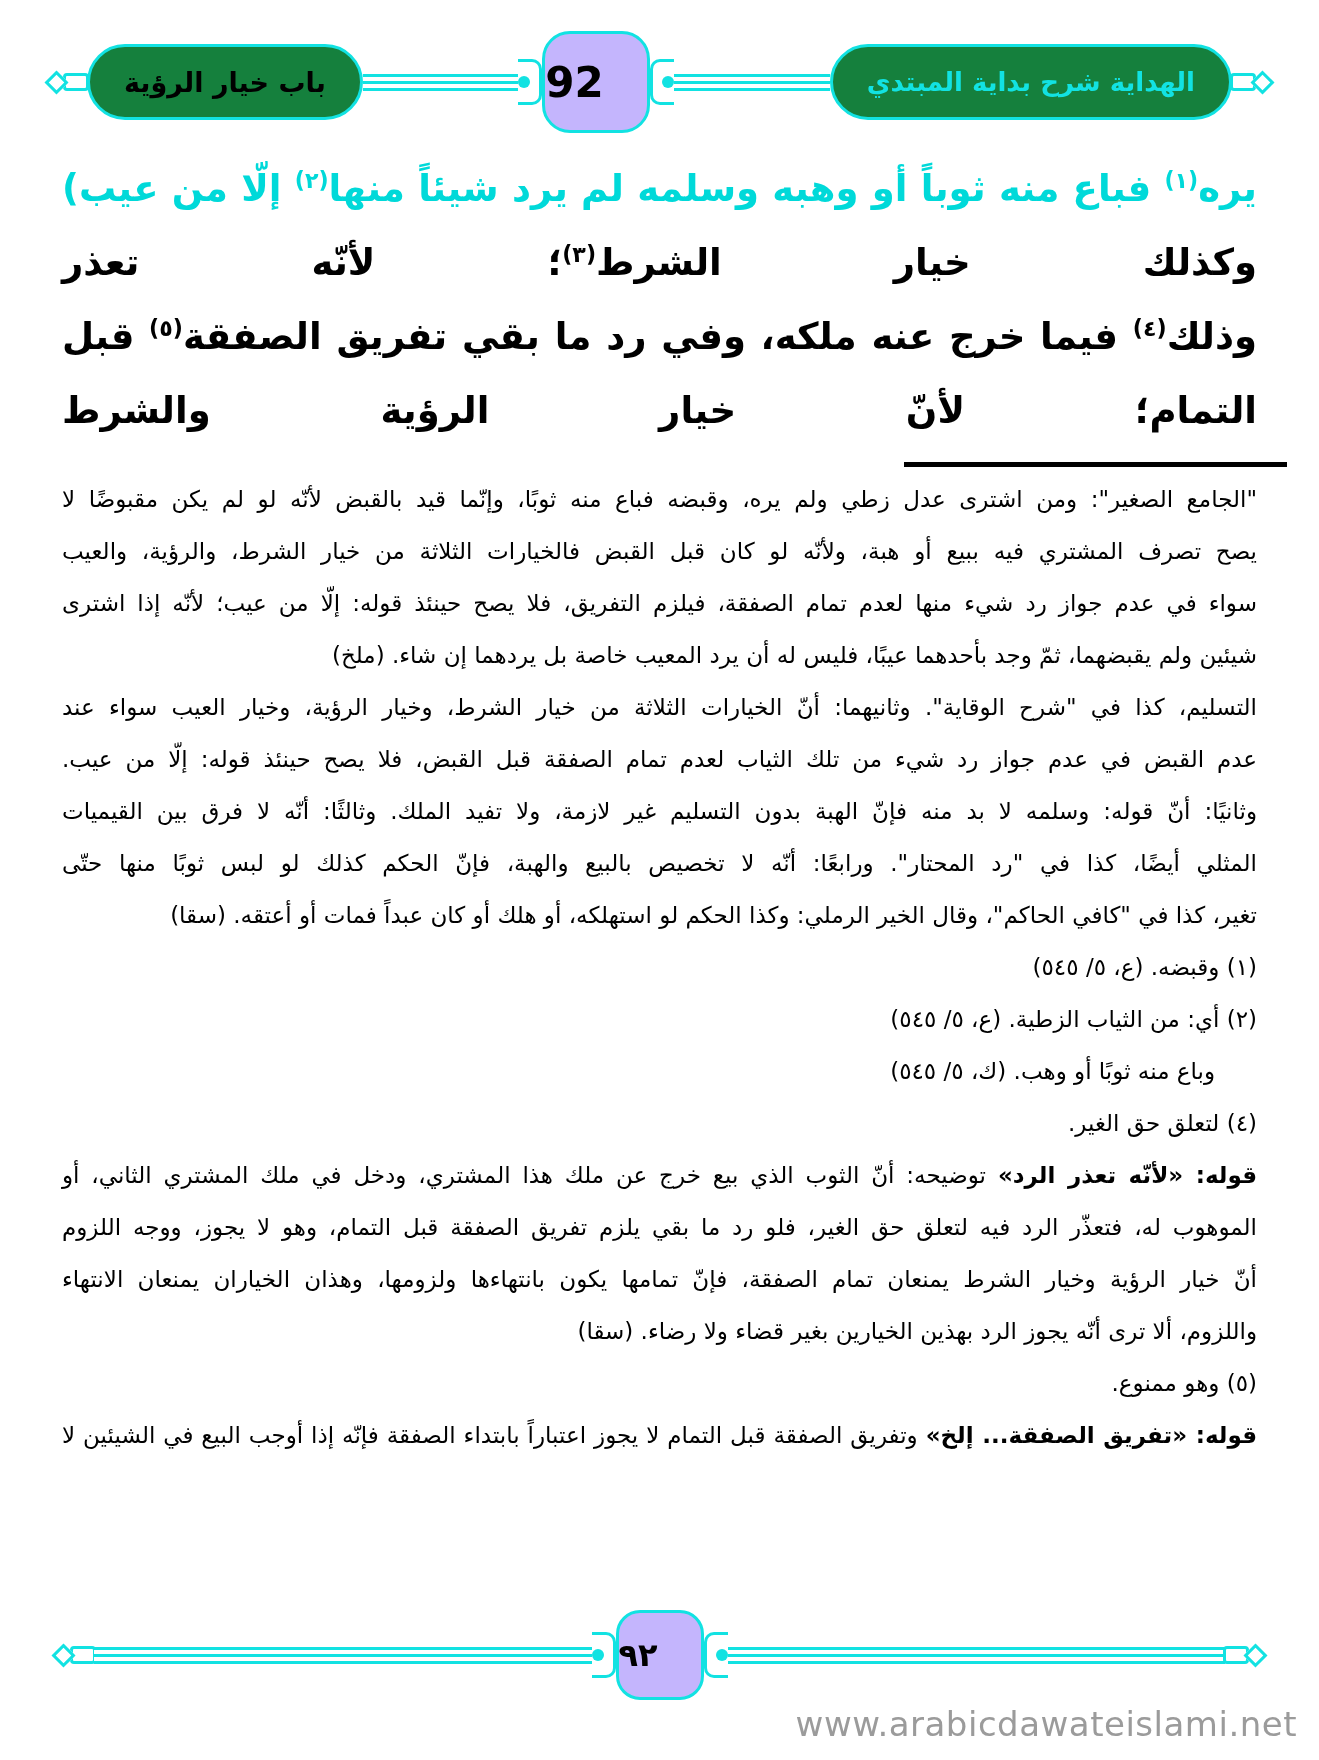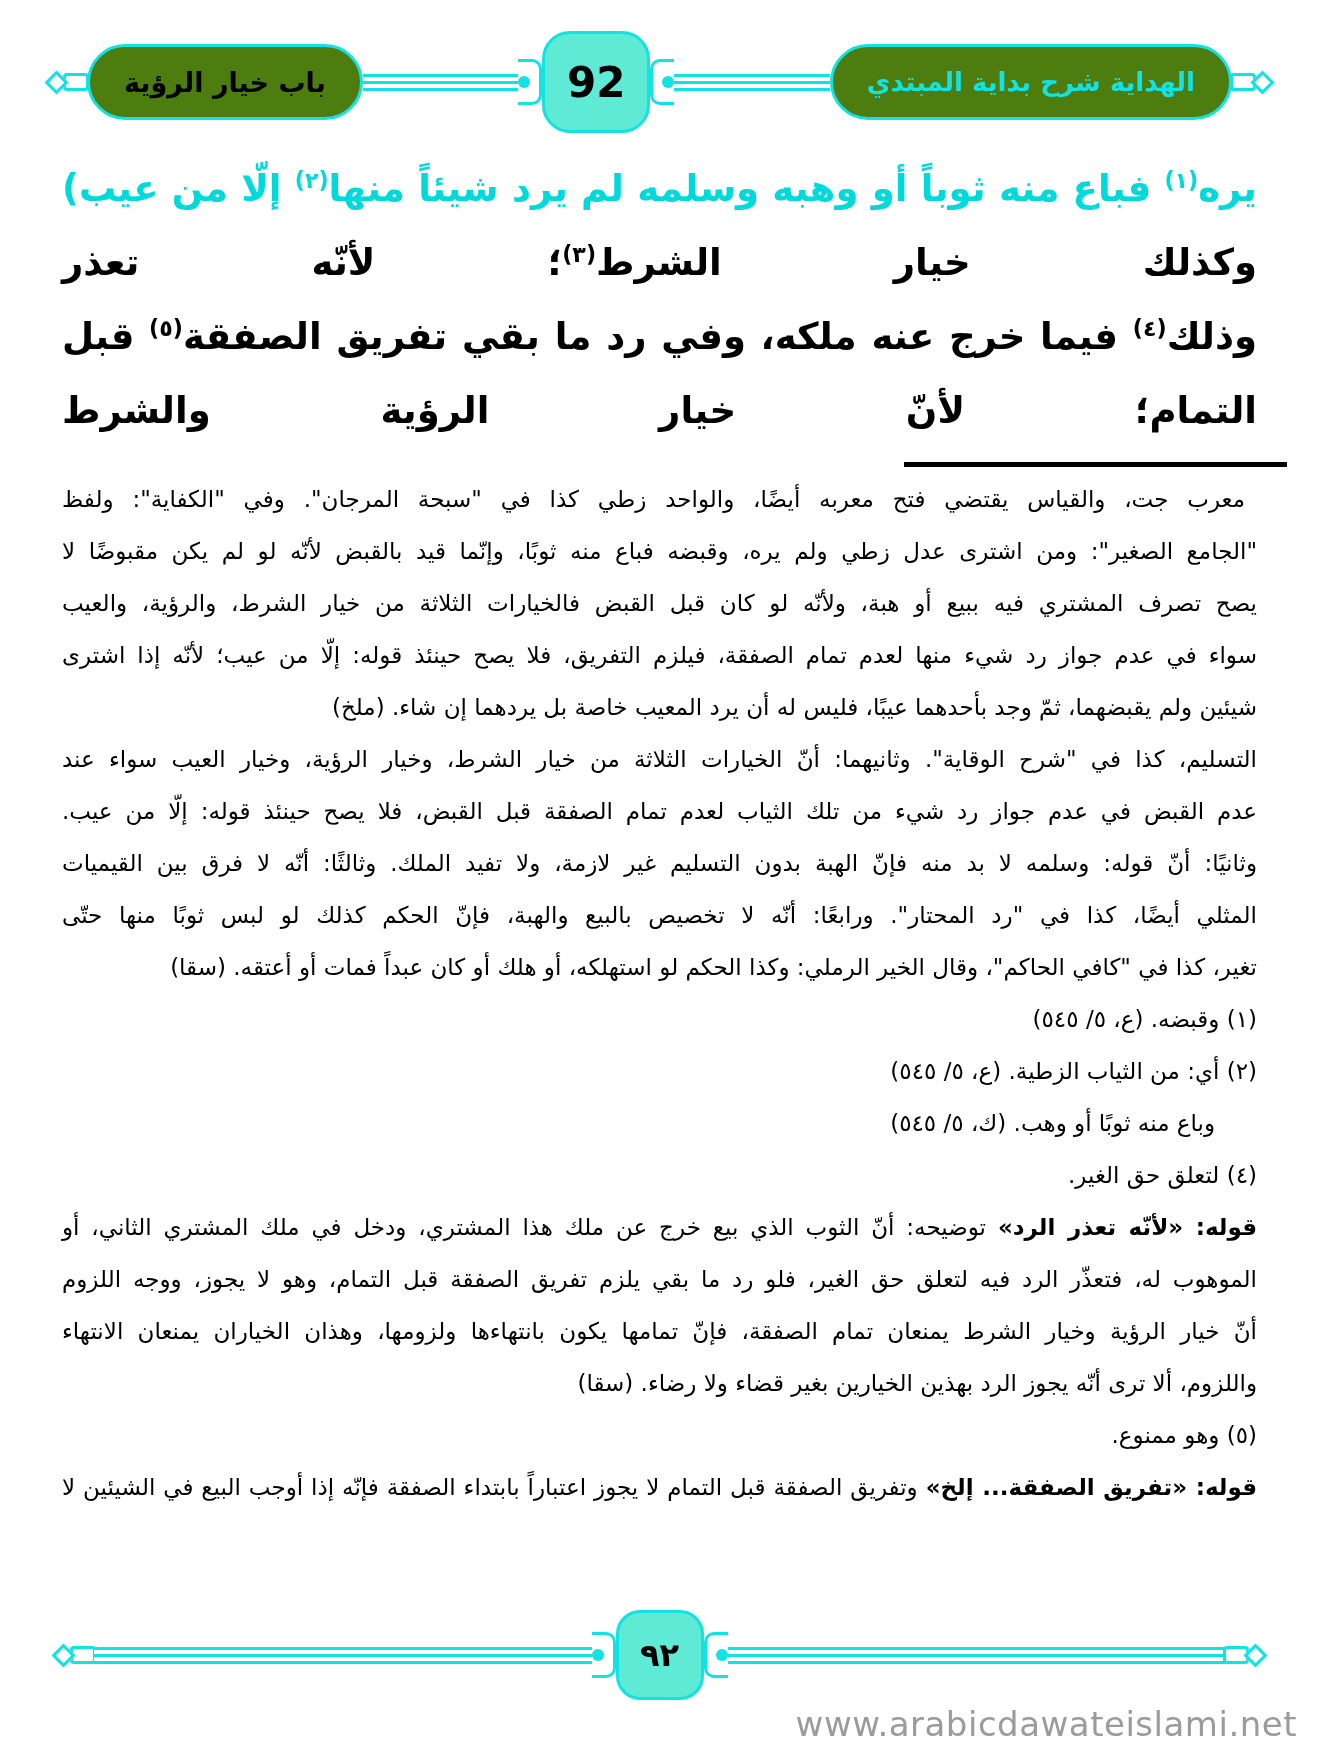--- a/index.html
+++ b/index.html
@@ -8,27 +8,27 @@
     font-family:"DejaVu Sans",sans-serif;color:#000;overflow:hidden;
   }
   
   .band{display:flex;align-items:center;direction:ltr;}
   .band-header{margin:34px 48px 0 48px;height:96px;}
   .band-footer{position:absolute;left:55px;right:55px;bottom:60px;height:90px;}
   .rule{flex:1;height:17px;background:linear-gradient(to bottom,
       var(--accent) 0 3px,#fff 3px 7px,var(--accent) 7px 10px,#fff 10px 14px,var(--accent) 14px 17px);}
   .capsule{
     border:3px solid var(--accent);border-radius:60px;height:70px;
-    display:flex;align-items:center;padding:0 34px;background:#4d7c0f;flex:none;
+    display:flex;align-items:center;padding:0 34px;background:#15803d;flex:none;
   }
   .capsule .cap-text{font-weight:700;font-size:27px;direction:rtl;white-space:nowrap;}
   .capsule.book .cap-text{color:var(--accent);font-size:26px;letter-spacing:1px;}
   .medallion{
-    flex:none;border:3px solid var(--accent);background:#5eead4;
-    display:flex;align-items:center;justify-content:center;font-weight:700;
+    flex:none;border:3px solid var(--accent);background:#c4b5fd;
+    display:flex;align-items:center;justify-content:flex-start;font-weight:700;
   }
   .medallion.big{width:102px;height:96px;border-radius:28px;font-size:42px;}
   .medallion.small{width:82px;height:84px;border-radius:24px;font-size:32px;}
   .bracket{flex:none;width:24px;height:46px;position:relative;}
   .bracket::before{content:"";position:absolute;inset:0;border:3px solid var(--accent);background:#fff;}
   .bracket.open-right::before{border-right:none;border-radius:10px 0 0 10px;}
   .bracket.open-left::before{border-left:none;border-radius:0 10px 10px 0;}
   .bracket::after{content:"";position:absolute;top:17px;width:12px;height:12px;border-radius:50%;background:var(--accent);}
   .bracket.open-right::after{right:0;}
   .bracket.open-left::after{left:0;}
@@ -80,21 +80,20 @@
 </div>
 
 <div class="matn">
     <div class="line"><span class="accent-text">يره</span><sup class="accent-text">(١)</sup><span class="accent-text"> فباع منه ثوباً أو وهبه وسلمه لم يرد شيئاً منها</span><sup class="accent-text">(٢)</sup><span class="accent-text"> إلّا من عيب)</span><span> وكذلك خيار الشرط</span><sup>(٣)</sup><span>؛ لأنّه تعذر</span></div>
     <div class="line"><span>وذلك</span><sup>(٤)</sup><span> فيما خرج عنه ملكه، وفي رد ما بقي تفريق الصفقة</span><sup>(٥)</sup><span> قبل التمام؛ لأنّ خيار الرؤية والشرط</span></div>
   </div>
 
 <div class="fn-sep"></div>
 
 <div class="fn">
-    <div class="line" style="padding-right: 12px;"><span>معرب جت، والقياس يقتضي فتح معربه أيضًا، والواحد زطي كذا في "سبحة المرجان". وفي "الكفاية": ولفظ</span></div>
     <div class="line"><span>"الجامع الصغير": ومن اشترى عدل زطي ولم يره، وقبضه فباع منه ثوبًا، وإنّما قيد بالقبض لأنّه لو لم يكن مقبوضًا لا</span></div>
     <div class="line"><span>يصح تصرف المشتري فيه ببيع أو هبة، ولأنّه لو كان قبل القبض فالخيارات الثلاثة من خيار الشرط، والرؤية، والعيب</span></div>
     <div class="line"><span>سواء في عدم جواز رد شيء منها لعدم تمام الصفقة، فيلزم التفريق، فلا يصح حينئذ قوله: إلّا من عيب؛ لأنّه إذا اشترى</span></div>
     <div class="line rag"><span>شيئين ولم يقبضهما، ثمّ وجد بأحدهما عيبًا، فليس له أن يرد المعيب خاصة بل يردهما إن شاء. (ملخ)</span></div>
     <div class="line"><span>التسليم، كذا في "شرح الوقاية". وثانيهما: أنّ الخيارات الثلاثة من خيار الشرط، وخيار الرؤية، وخيار العيب سواء عند</span></div>
     <div class="line"><span>عدم القبض في عدم جواز رد شيء من تلك الثياب لعدم تمام الصفقة قبل القبض، فلا يصح حينئذ قوله: إلّا من عيب.</span></div>
     <div class="line"><span>وثانيًا: أنّ قوله: وسلمه لا بد منه فإنّ الهبة بدون التسليم غير لازمة، ولا تفيد الملك. وثالثًا: أنّه لا فرق بين القيميات</span></div>
     <div class="line"><span>المثلي أيضًا، كذا في "رد المحتار". ورابعًا: أنّه لا تخصيص بالبيع والهبة، فإنّ الحكم كذلك لو لبس ثوبًا منها حتّى</span></div>
     <div class="line rag"><span>تغير، كذا في "كافي الحاكم"، وقال الخير الرملي: وكذا الحكم لو استهلكه، أو هلك أو كان عبداً فمات أو أعتقه. (سقا)</span></div>
     <div class="line rag"><span>(١) وقبضه. (ع، ٥/ ٥٤٥)</span></div>

